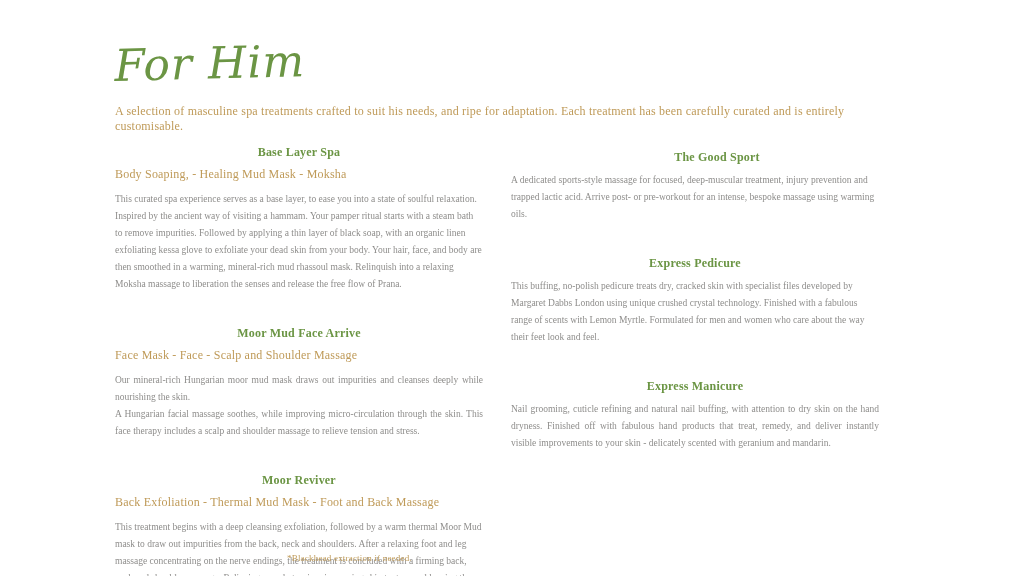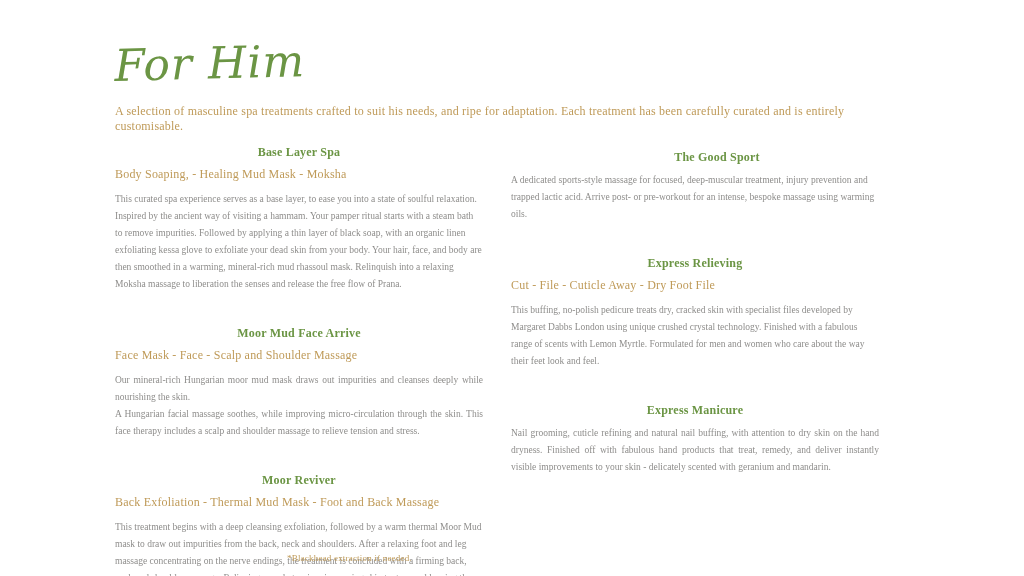--- a/index.html
+++ b/index.html
@@ -112,22 +112,21 @@
   </div>
 
   <div class="col col-right">
 
     <div class="section">
       <h2 class="gap-after-title">The Good Sport</h2>
       <div class="body-text">A dedicated sports-style massage for focused, deep-muscular treatment, injury prevention and trapped lactic acid. Arrive post- or pre-workout for an intense, bespoke massage using warming oils.</div>
     </div>
 
     <div class="section">
-      <h2>Express Relieving</h2>
-      <div class="tagline">Cut - File - Cuticle Away - Dry Foot File</div>
+      <h2>Express Pedicure</h2>
       <div class="body-text">This buffing, no-polish pedicure treats dry, cracked skin with specialist files developed by Margaret Dabbs London using unique crushed crystal technology. Finished with a fabulous range of scents with Lemon Myrtle. Formulated for men and women who care about the way their feet look and feel.</div>
     </div>
 
     <div class="section">
       <h2>Express Manicure</h2>
       <div class="body-text justified">Nail grooming, cuticle refining and natural nail buffing, with attention to dry skin on the hand dryness. Finished off with fabulous hand products that treat, remedy, and deliver instantly visible improvements to your skin - delicately scented with geranium and mandarin.</div>
     </div>
 
   </div>
 

